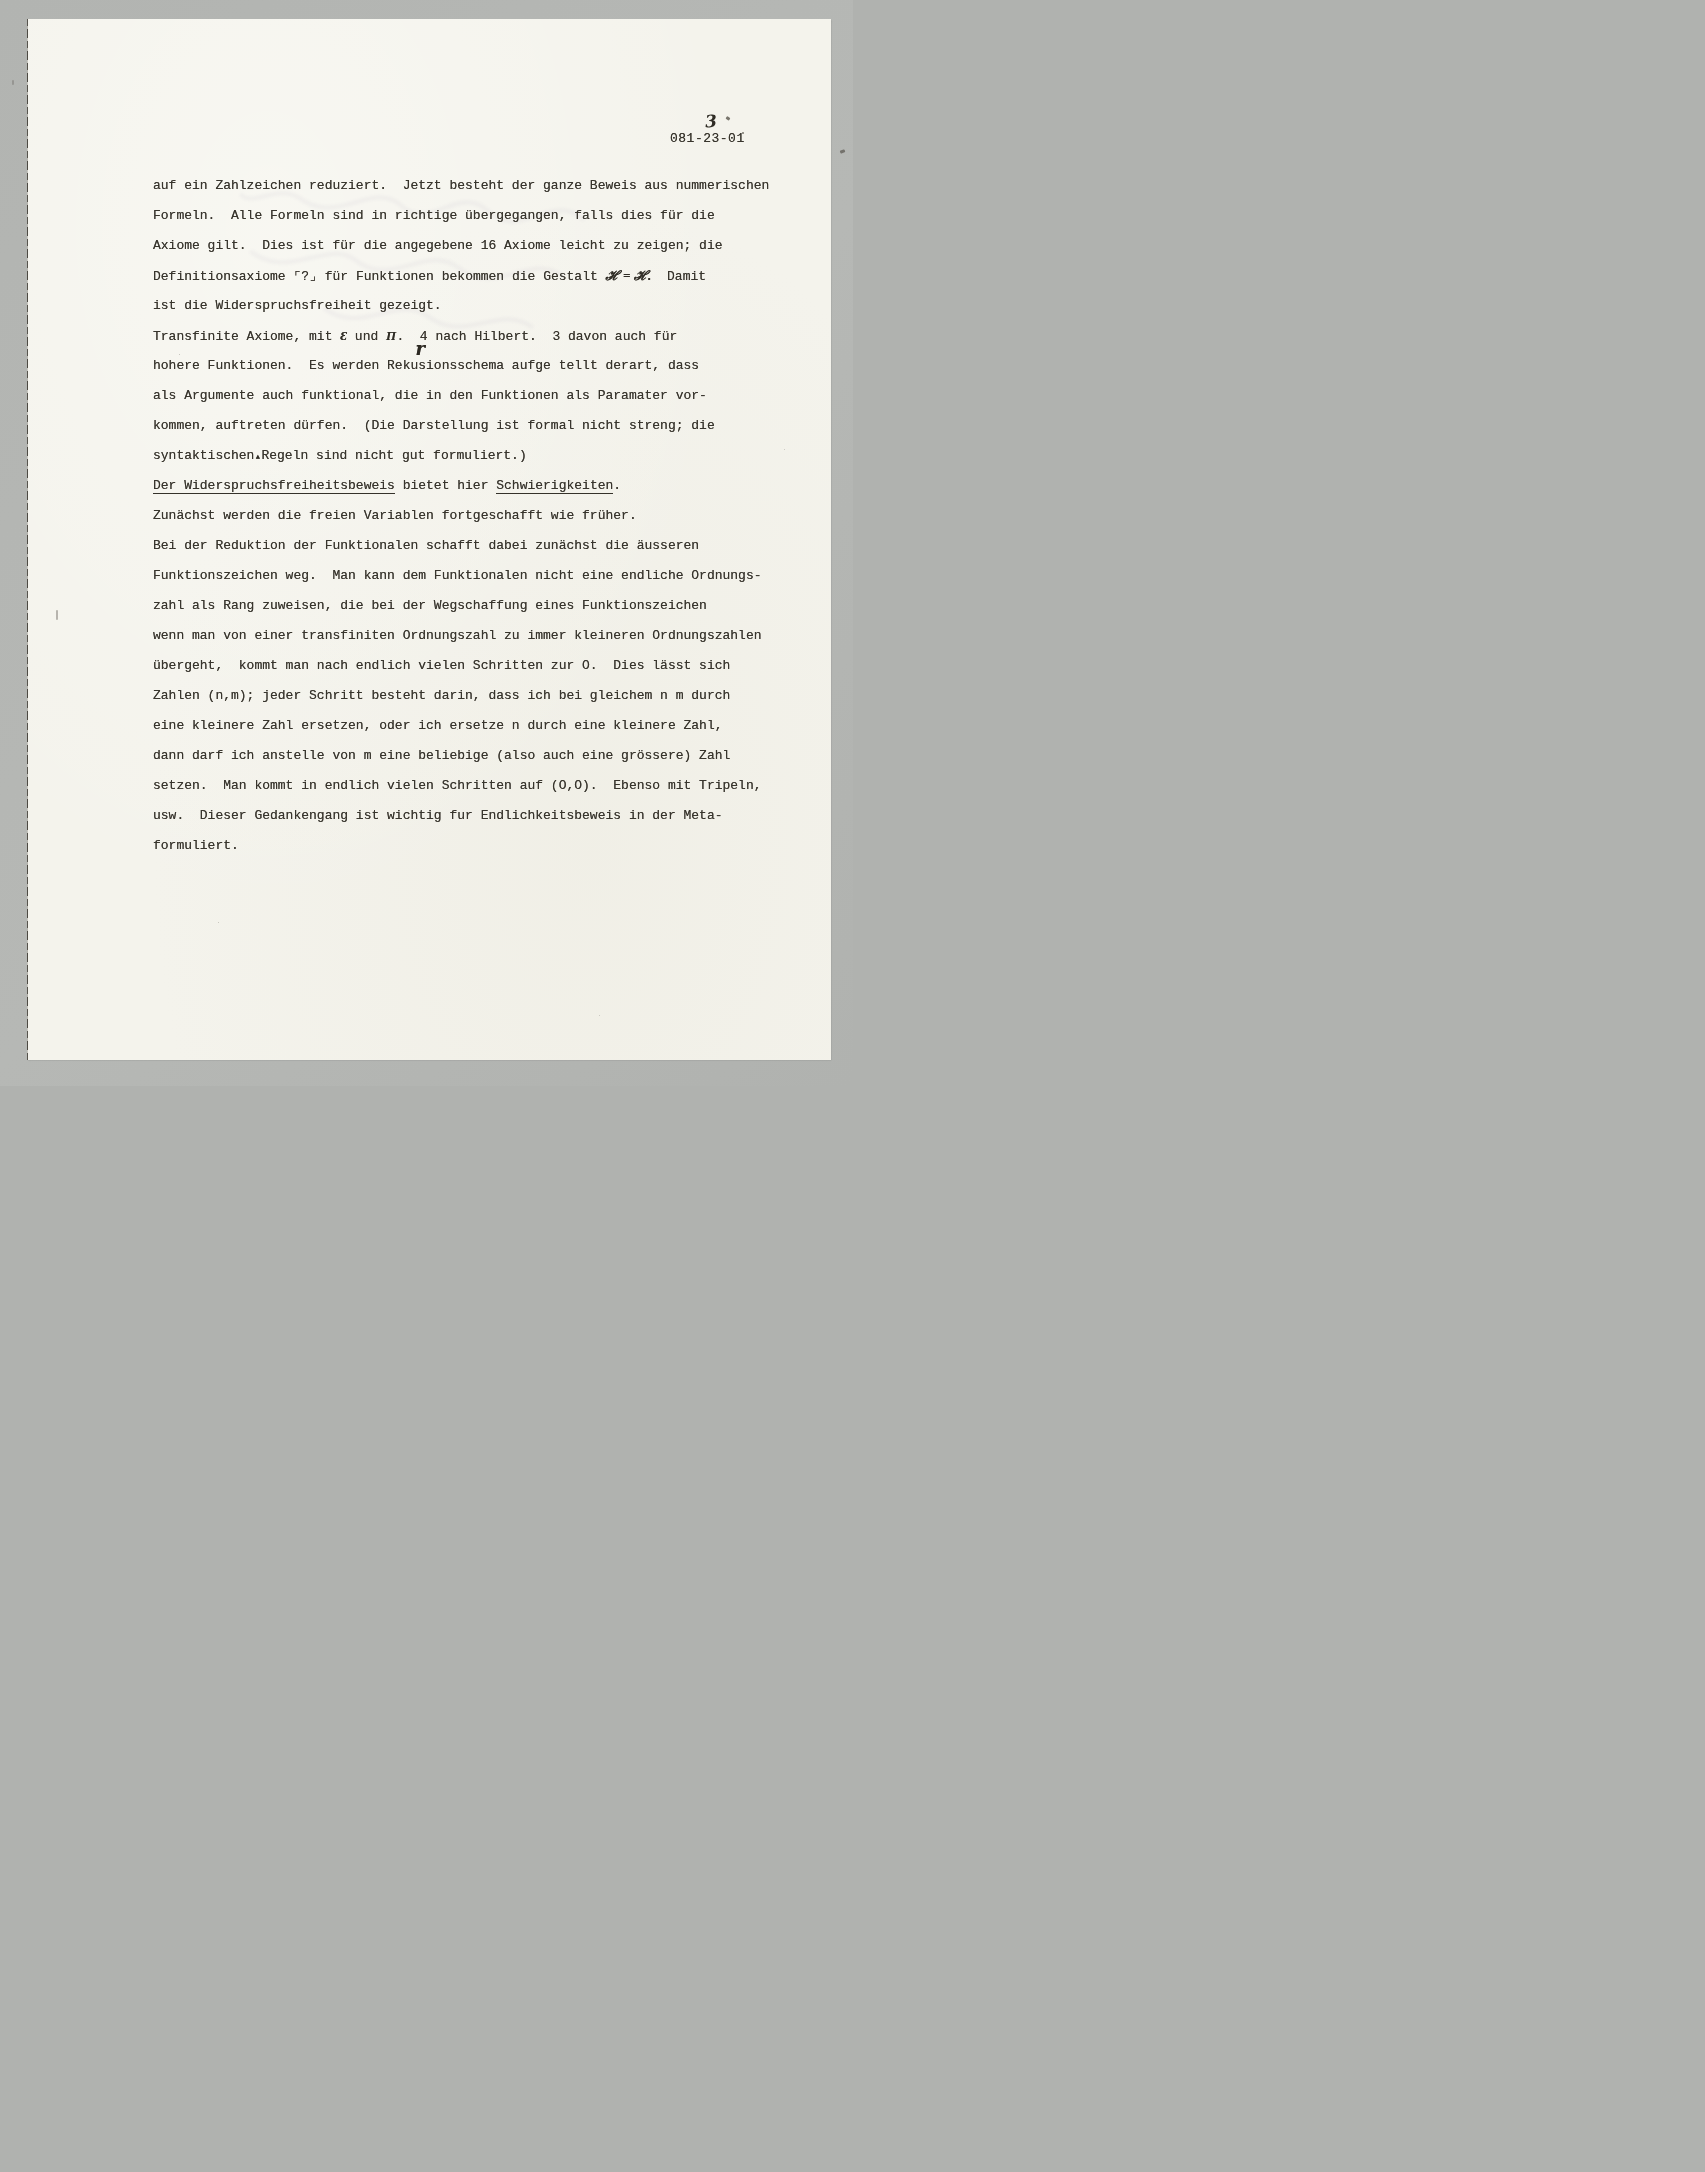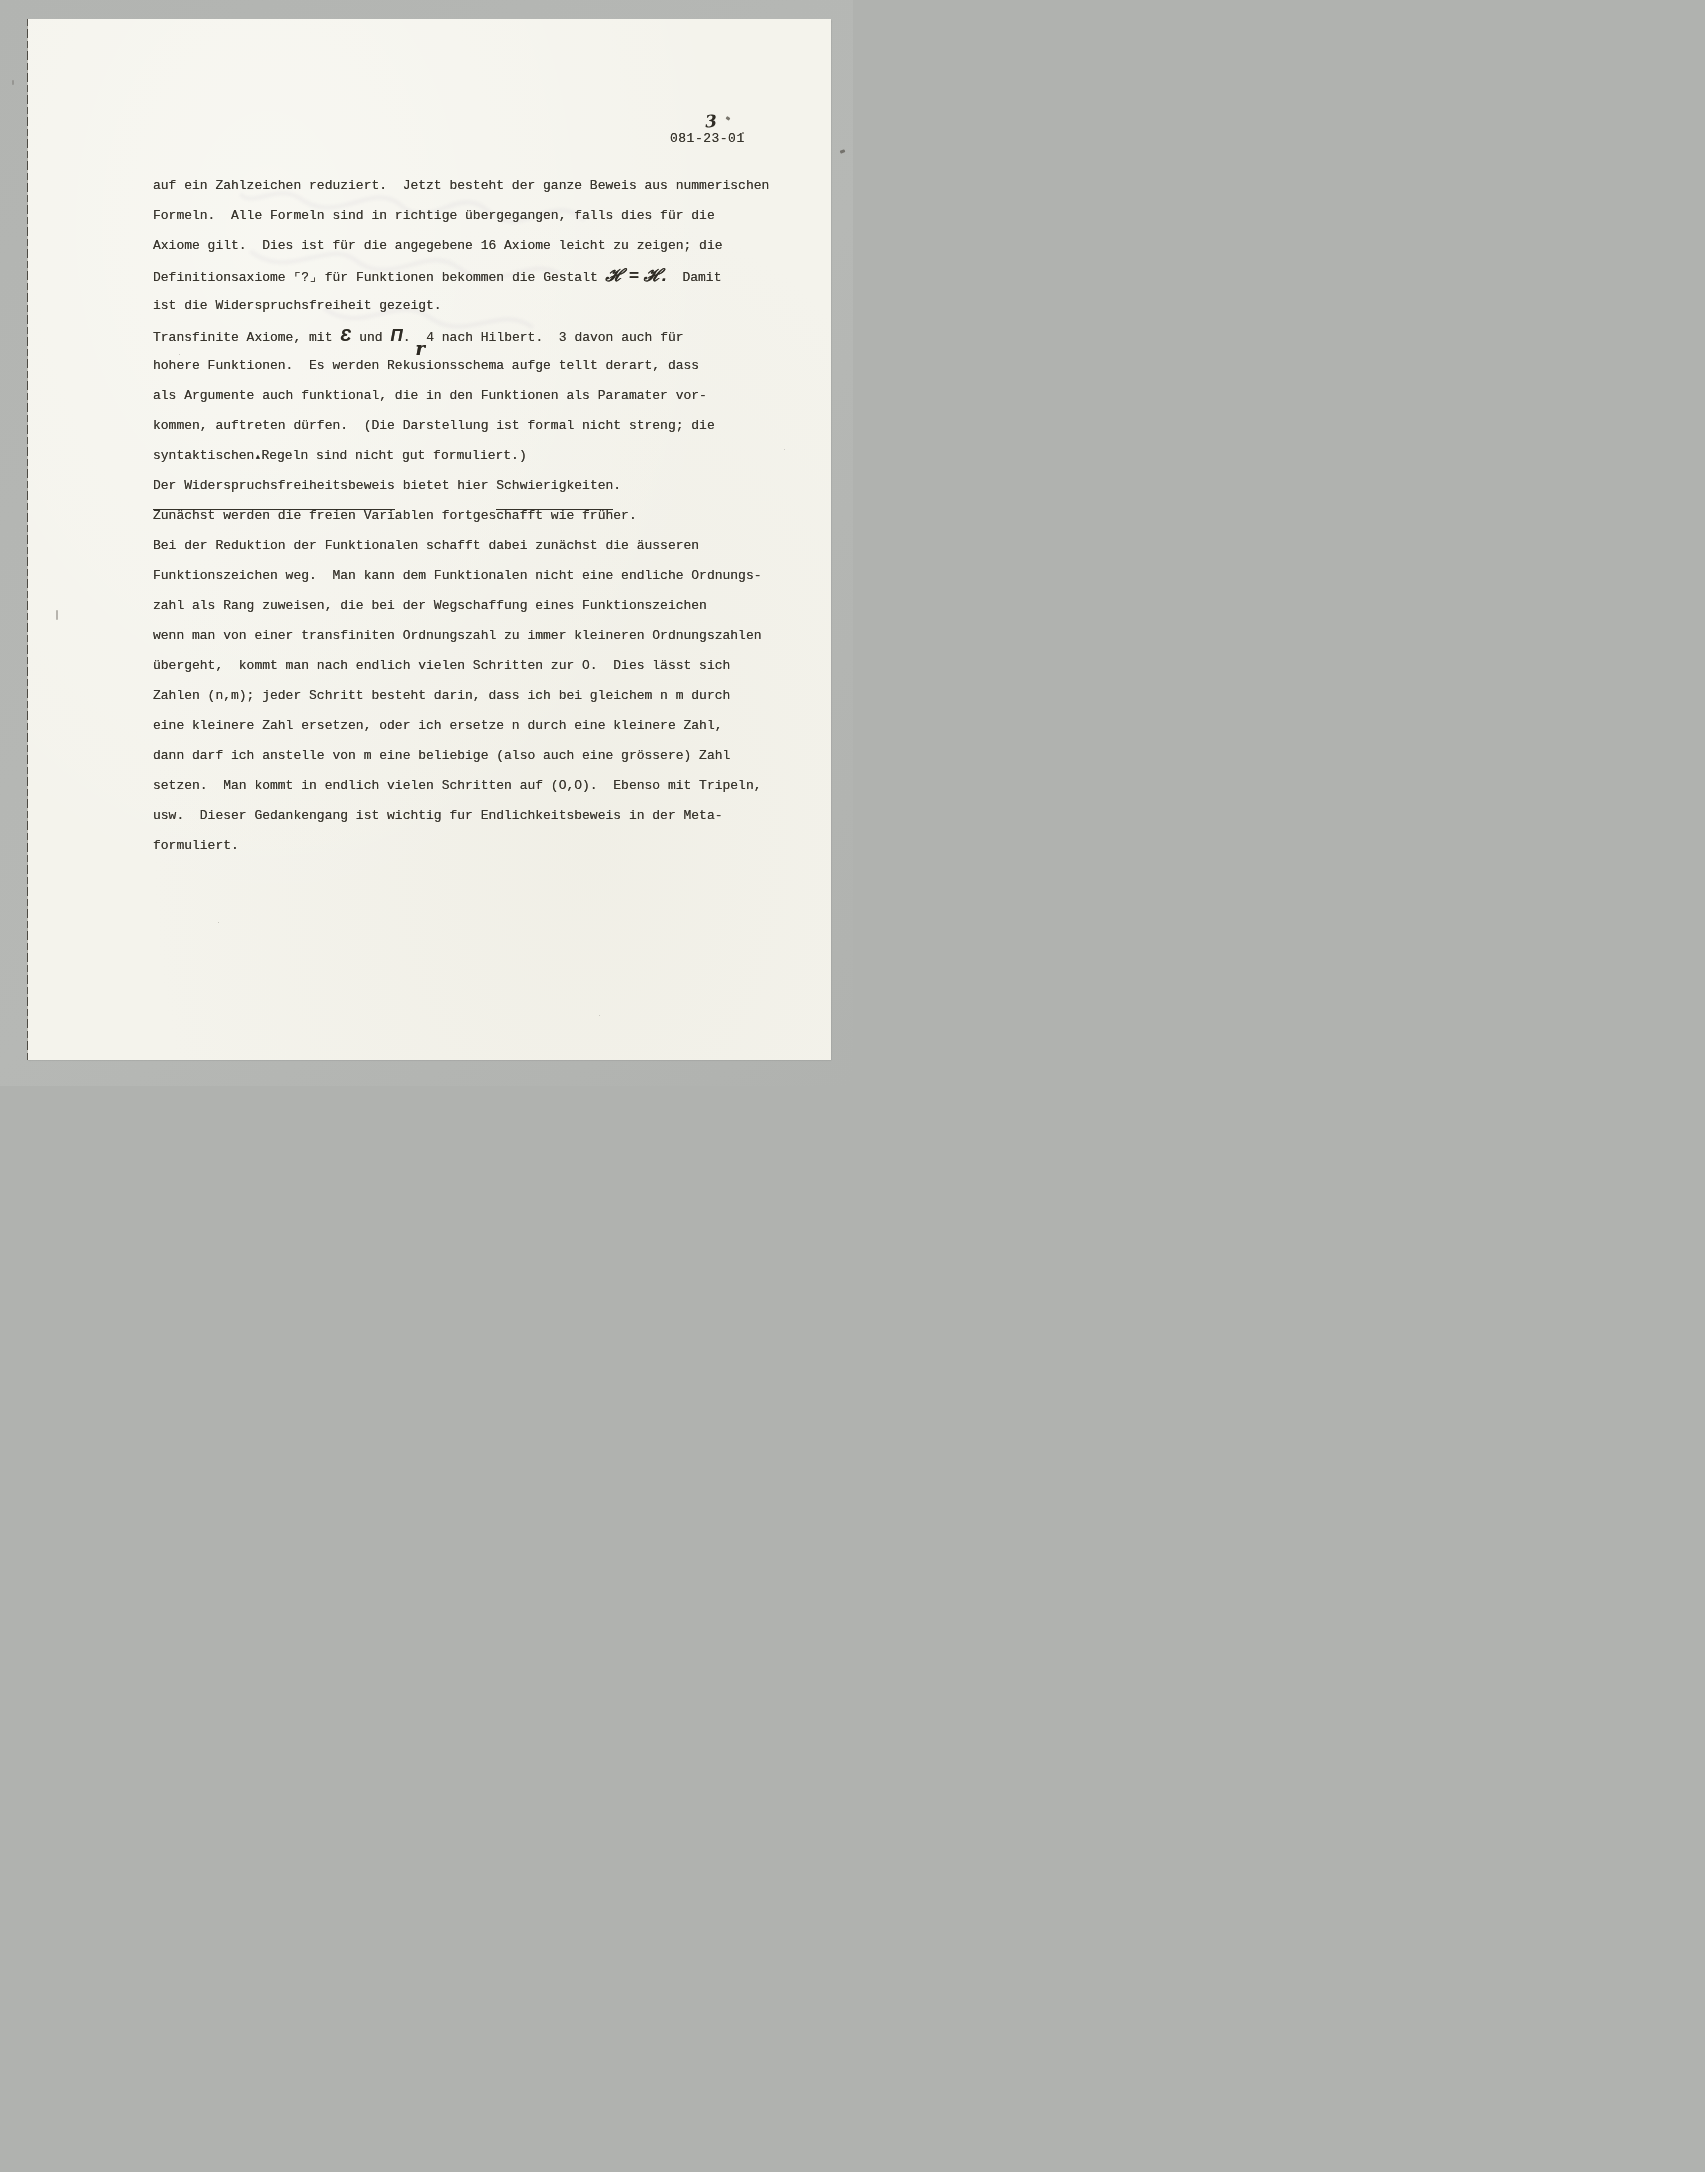--- a/index.html
+++ b/index.html
@@ -91,27 +91,27 @@
   }
   .line {
     white-space: pre;
     height: 30px;
     position: relative;
     overflow: visible;
   }
   .seg { display: inline; }
   .seg.underline {
     border-bottom: 1.9px double #35322a;
-    padding-bottom: 16px;
+    padding-bottom: 0px;
   }
   .seg.hand {
-    font-family: Liberation Sans, sans-serif;
+    font-family: Liberation Serif, serif;
     font-style: italic;
     font-weight: 700;
-    font-size: 17px;
+    font-size: 13px;
     letter-spacing: 0.2px;
     color: #2f2c25;
   }
   .seg.bracket { letter-spacing: 0; }
   .seg.insert {
     position: relative;
     display: inline-block;
     width: 0;
     overflow: visible;
     top: -14.2px;

